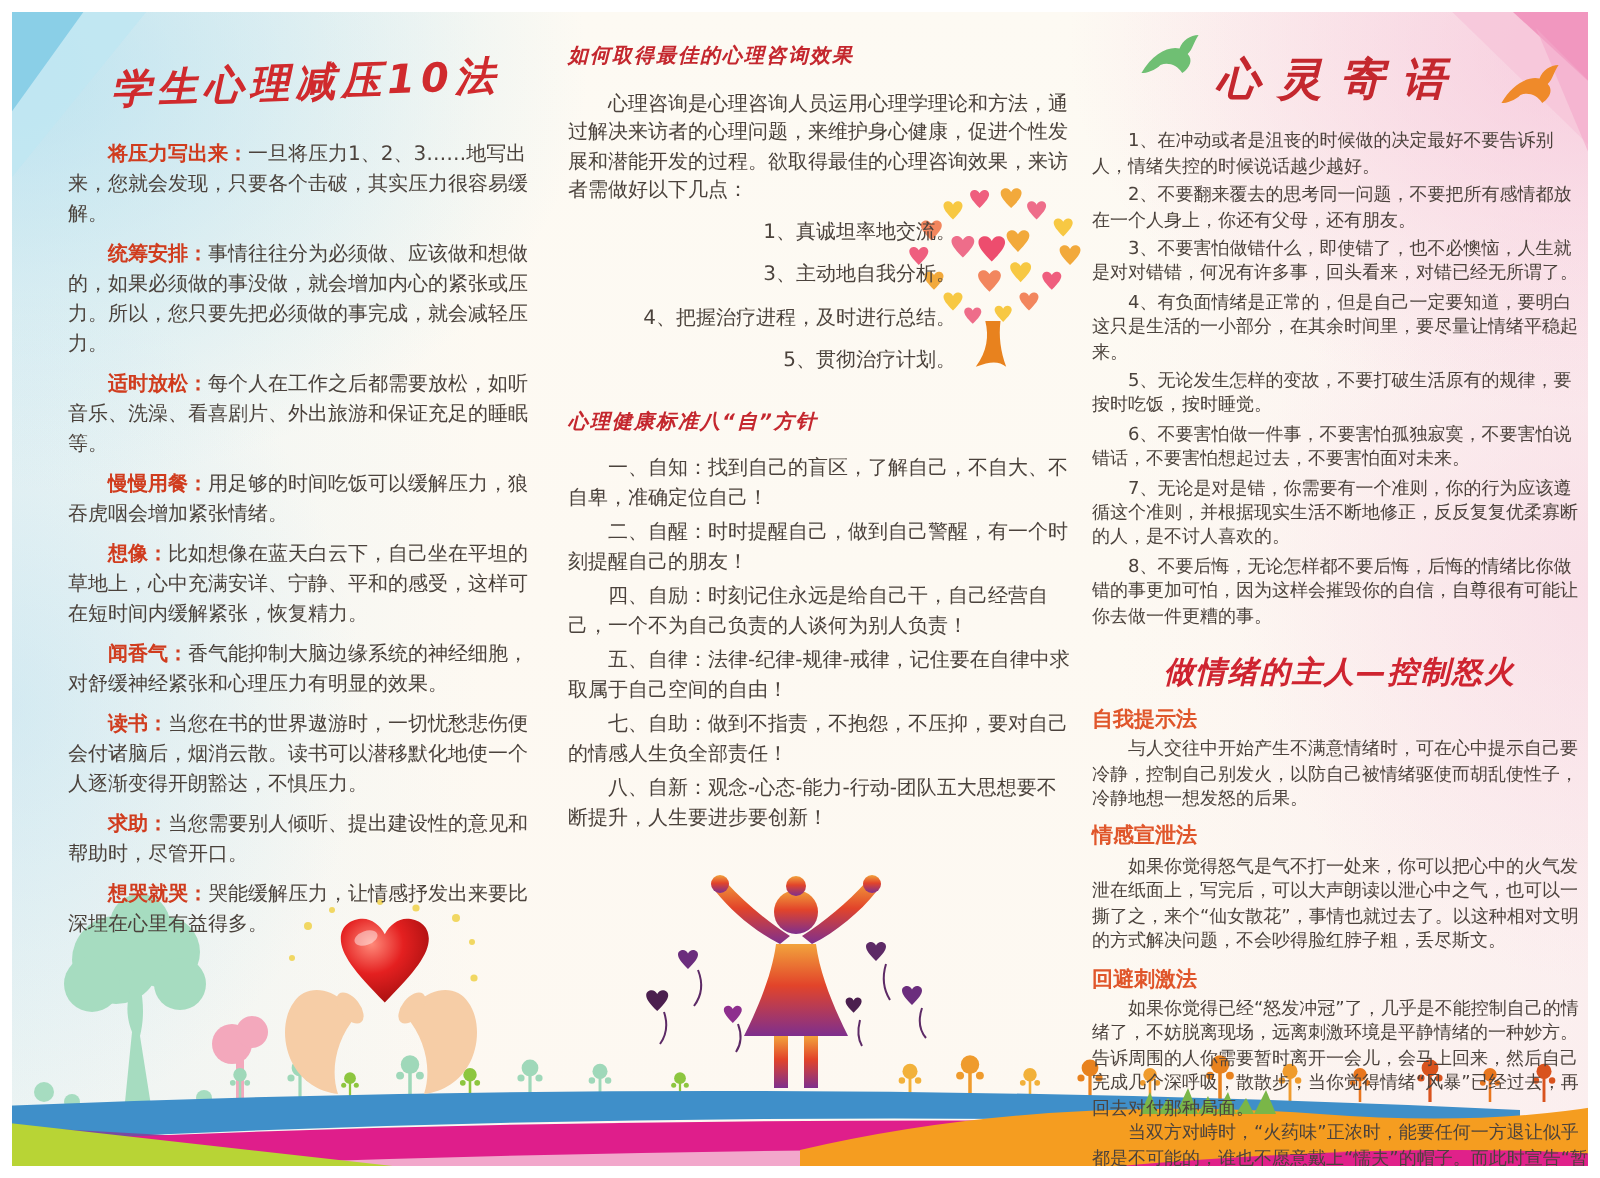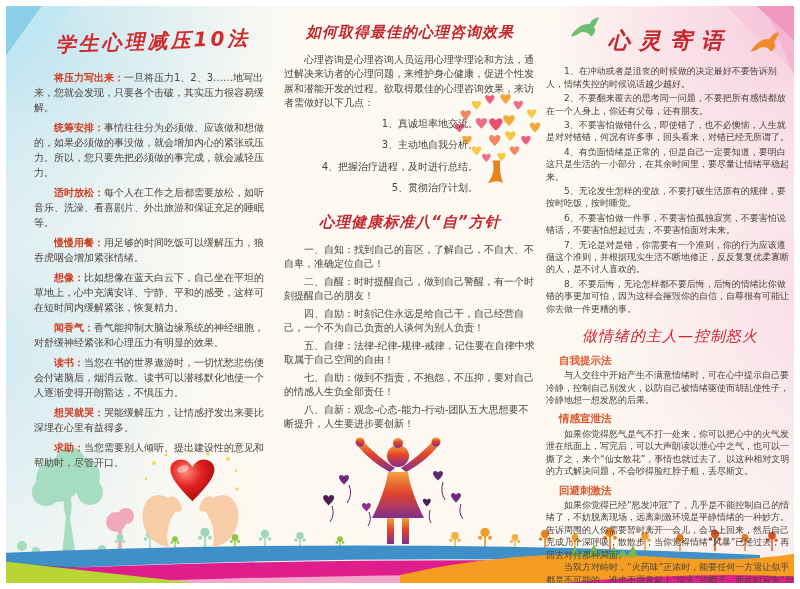--- a/index.html
+++ b/index.html
@@ -19,33 +19,33 @@
   .deco{position:absolute;}
   .z1{z-index:1}.z2{z-index:2}.z3{z-index:3}
   .col{position:absolute;z-index:5;color:#4b423c;}
   .col p{margin:0;}
   .col-left{left:34px;top:20px;width:238px;font-size:10px;line-height:1.5;}
   .left-title{font-size:20px;font-weight:bold;font-style:italic;color:#d02a2d;
     text-align:center;letter-spacing:3px;transform:rotate(-2deg);margin:6px 0 14px;}
   .m{margin:0 0 5px !important;text-indent:2em;}
   .kw{color:#d03c1e;font-weight:bold;}
   .col-mid{left:284px;top:22px;width:252px;font-size:10px;line-height:1.45;}
-  .mid-title{font-size:15px;font-weight:bold;font-style:italic;color:#c4272e;text-align:center;
+  .mid-title{font-size:10px;font-weight:bold;font-style:italic;color:#c4272e;text-align:left;
     letter-spacing:1px;margin:0 0 9px;}
   .intro{text-indent:2em;margin:0 0 6px !important;}
   .pt{margin:0 0 7px !important;padding-left:24px;width:170px;text-align:right;}
   .mid-title2{margin:16px 0 9px !important;}
   .pr{text-indent:2em;margin:0 0 3px !important;}
   .col-right{left:546px;top:14px;width:248px;font-size:9px;line-height:1.38;}
   .right-title{font-size:22px;font-weight:bold;font-style:italic;color:#c4272e;text-align:center;
     letter-spacing:9px;margin:12px 0 9px;}
   .msg{text-indent:2em;margin:0 0 2px !important;}
-  .right-title2{font-size:15px;font-weight:normal;font-style:italic;color:#cf2430;text-align:center;
+  .right-title2{font-size:15px;font-weight:bold;font-style:italic;color:#cf2430;text-align:center;
     letter-spacing:1px;margin:11px 0 6px;}
-  .sec-title{color:#e0562b;font-weight:bold;font-size:10.5px;margin:5px 13px 2px !important;text-indent:0;}
+  .sec-title{color:#e0562b;font-weight:bold;font-size:10.5px;margin:5px 0 2px !important;text-indent:0;}
   .sec-text{text-indent:2em;margin:0 !important;}
 </style>
 </head>
 <body>
 
 <div class="poster">
 
   <svg width="0" height="0" style="position:absolute" aria-hidden="true">
     <defs>
       <path id="heart" d="M12 21C5 14 2 10 2 6.5 2 3.5 4.5 2 7 2 9 2 11 3.5 12 5.5 13 3.5 15 2 17 2 19.5 2 22 3.5 22 6.5 22 10 19 14 12 21Z"></path>
@@ -212,22 +212,22 @@
 
   <div class="col col-left">
     <h1 class="left-title">学生心理减压10法</h1>
     <p class="m"><span class="kw">将压力写出来：</span><span>一旦将压力1、2、3……地写出来，您就会发现，只要各个击破，其实压力很容易缓解。</span></p>
     <p class="m"><span class="kw">统筹安排：</span><span>事情往往分为必须做、应该做和想做的，如果必须做的事没做，就会增加内心的紧张或压力。所以，您只要先把必须做的事完成，就会减轻压力。</span></p>
     <p class="m"><span class="kw">适时放松：</span><span>每个人在工作之后都需要放松，如听音乐、洗澡、看喜剧片、外出旅游和保证充足的睡眠等。</span></p>
     <p class="m"><span class="kw">慢慢用餐：</span><span>用足够的时间吃饭可以缓解压力，狼吞虎咽会增加紧张情绪。</span></p>
     <p class="m"><span class="kw">想像：</span><span>比如想像在蓝天白云下，自己坐在平坦的草地上，心中充满安详、宁静、平和的感受，这样可在短时间内缓解紧张，恢复精力。</span></p>
     <p class="m"><span class="kw">闻香气：</span><span>香气能抑制大脑边缘系统的神经细胞，对舒缓神经紧张和心理压力有明显的效果。</span></p>
     <p class="m"><span class="kw">读书：</span><span>当您在书的世界遨游时，一切忧愁悲伤便会付诸脑后，烟消云散。读书可以潜移默化地使一个人逐渐变得开朗豁达，不惧压力。</span></p>
+    <p class="m"><span class="kw">求助：</span><span>当您需要别人倾听、提出建设性的意见和帮助时，尽管开口。</span></p>
     <p class="m"><span class="kw">想哭就哭：</span><span>哭能缓解压力，让情感抒发出来要比深埋在心里有益得多。</span></p>
-    <p class="m"><span class="kw">求助：</span><span>当您需要别人倾听、提出建设性的意见和帮助时，尽管开口。</span></p>
   </div>
 
   <div class="col col-mid">
     <h2 class="mid-title">如何取得最佳的心理咨询效果</h2>
     <p class="intro">心理咨询是心理咨询人员运用心理学理论和方法，通过解决来访者的心理问题，来维护身心健康，促进个性发展和潜能开发的过程。欲取得最佳的心理咨询效果，来访者需做好以下几点：</p>
     <p class="pt">1、真诚坦率地交流。</p>
     <p class="pt">3、主动地自我分析。</p>
     <p class="pt">4、把握治疗进程，及时进行总结。</p>
     <p class="pt">5、贯彻治疗计划。</p>
     <h2 class="mid-title mid-title2">心理健康标准八“自”方针</h2>

